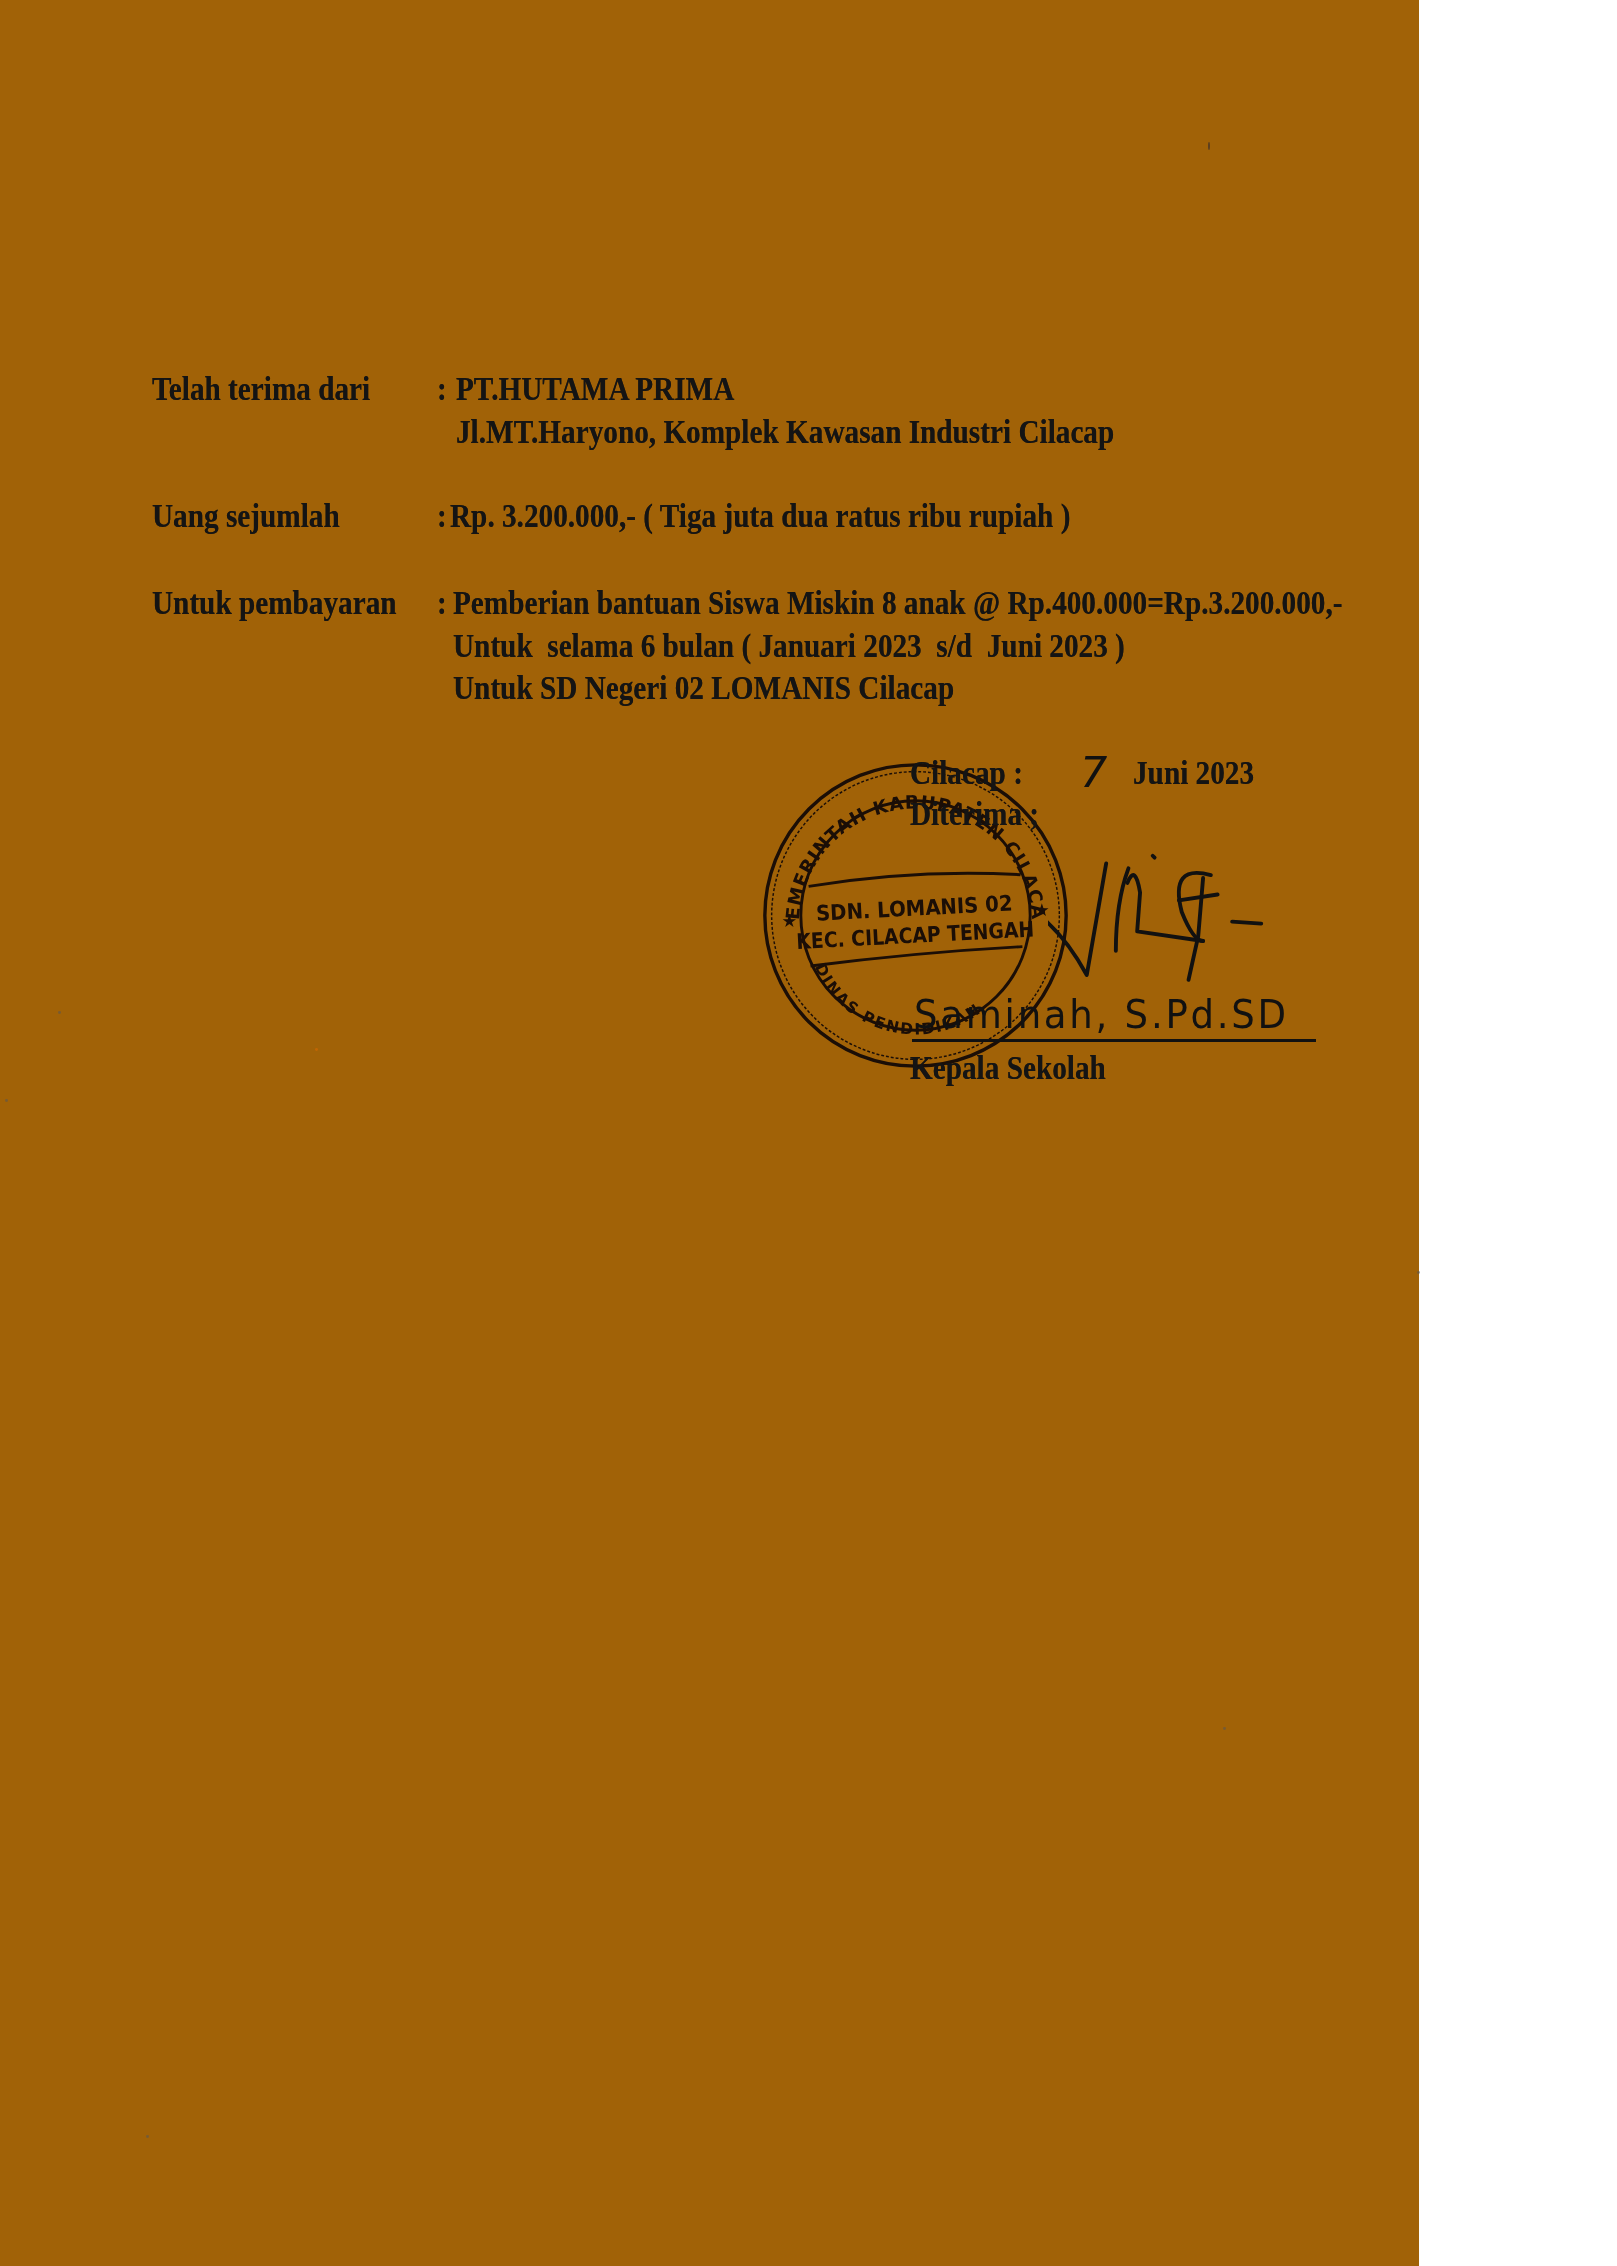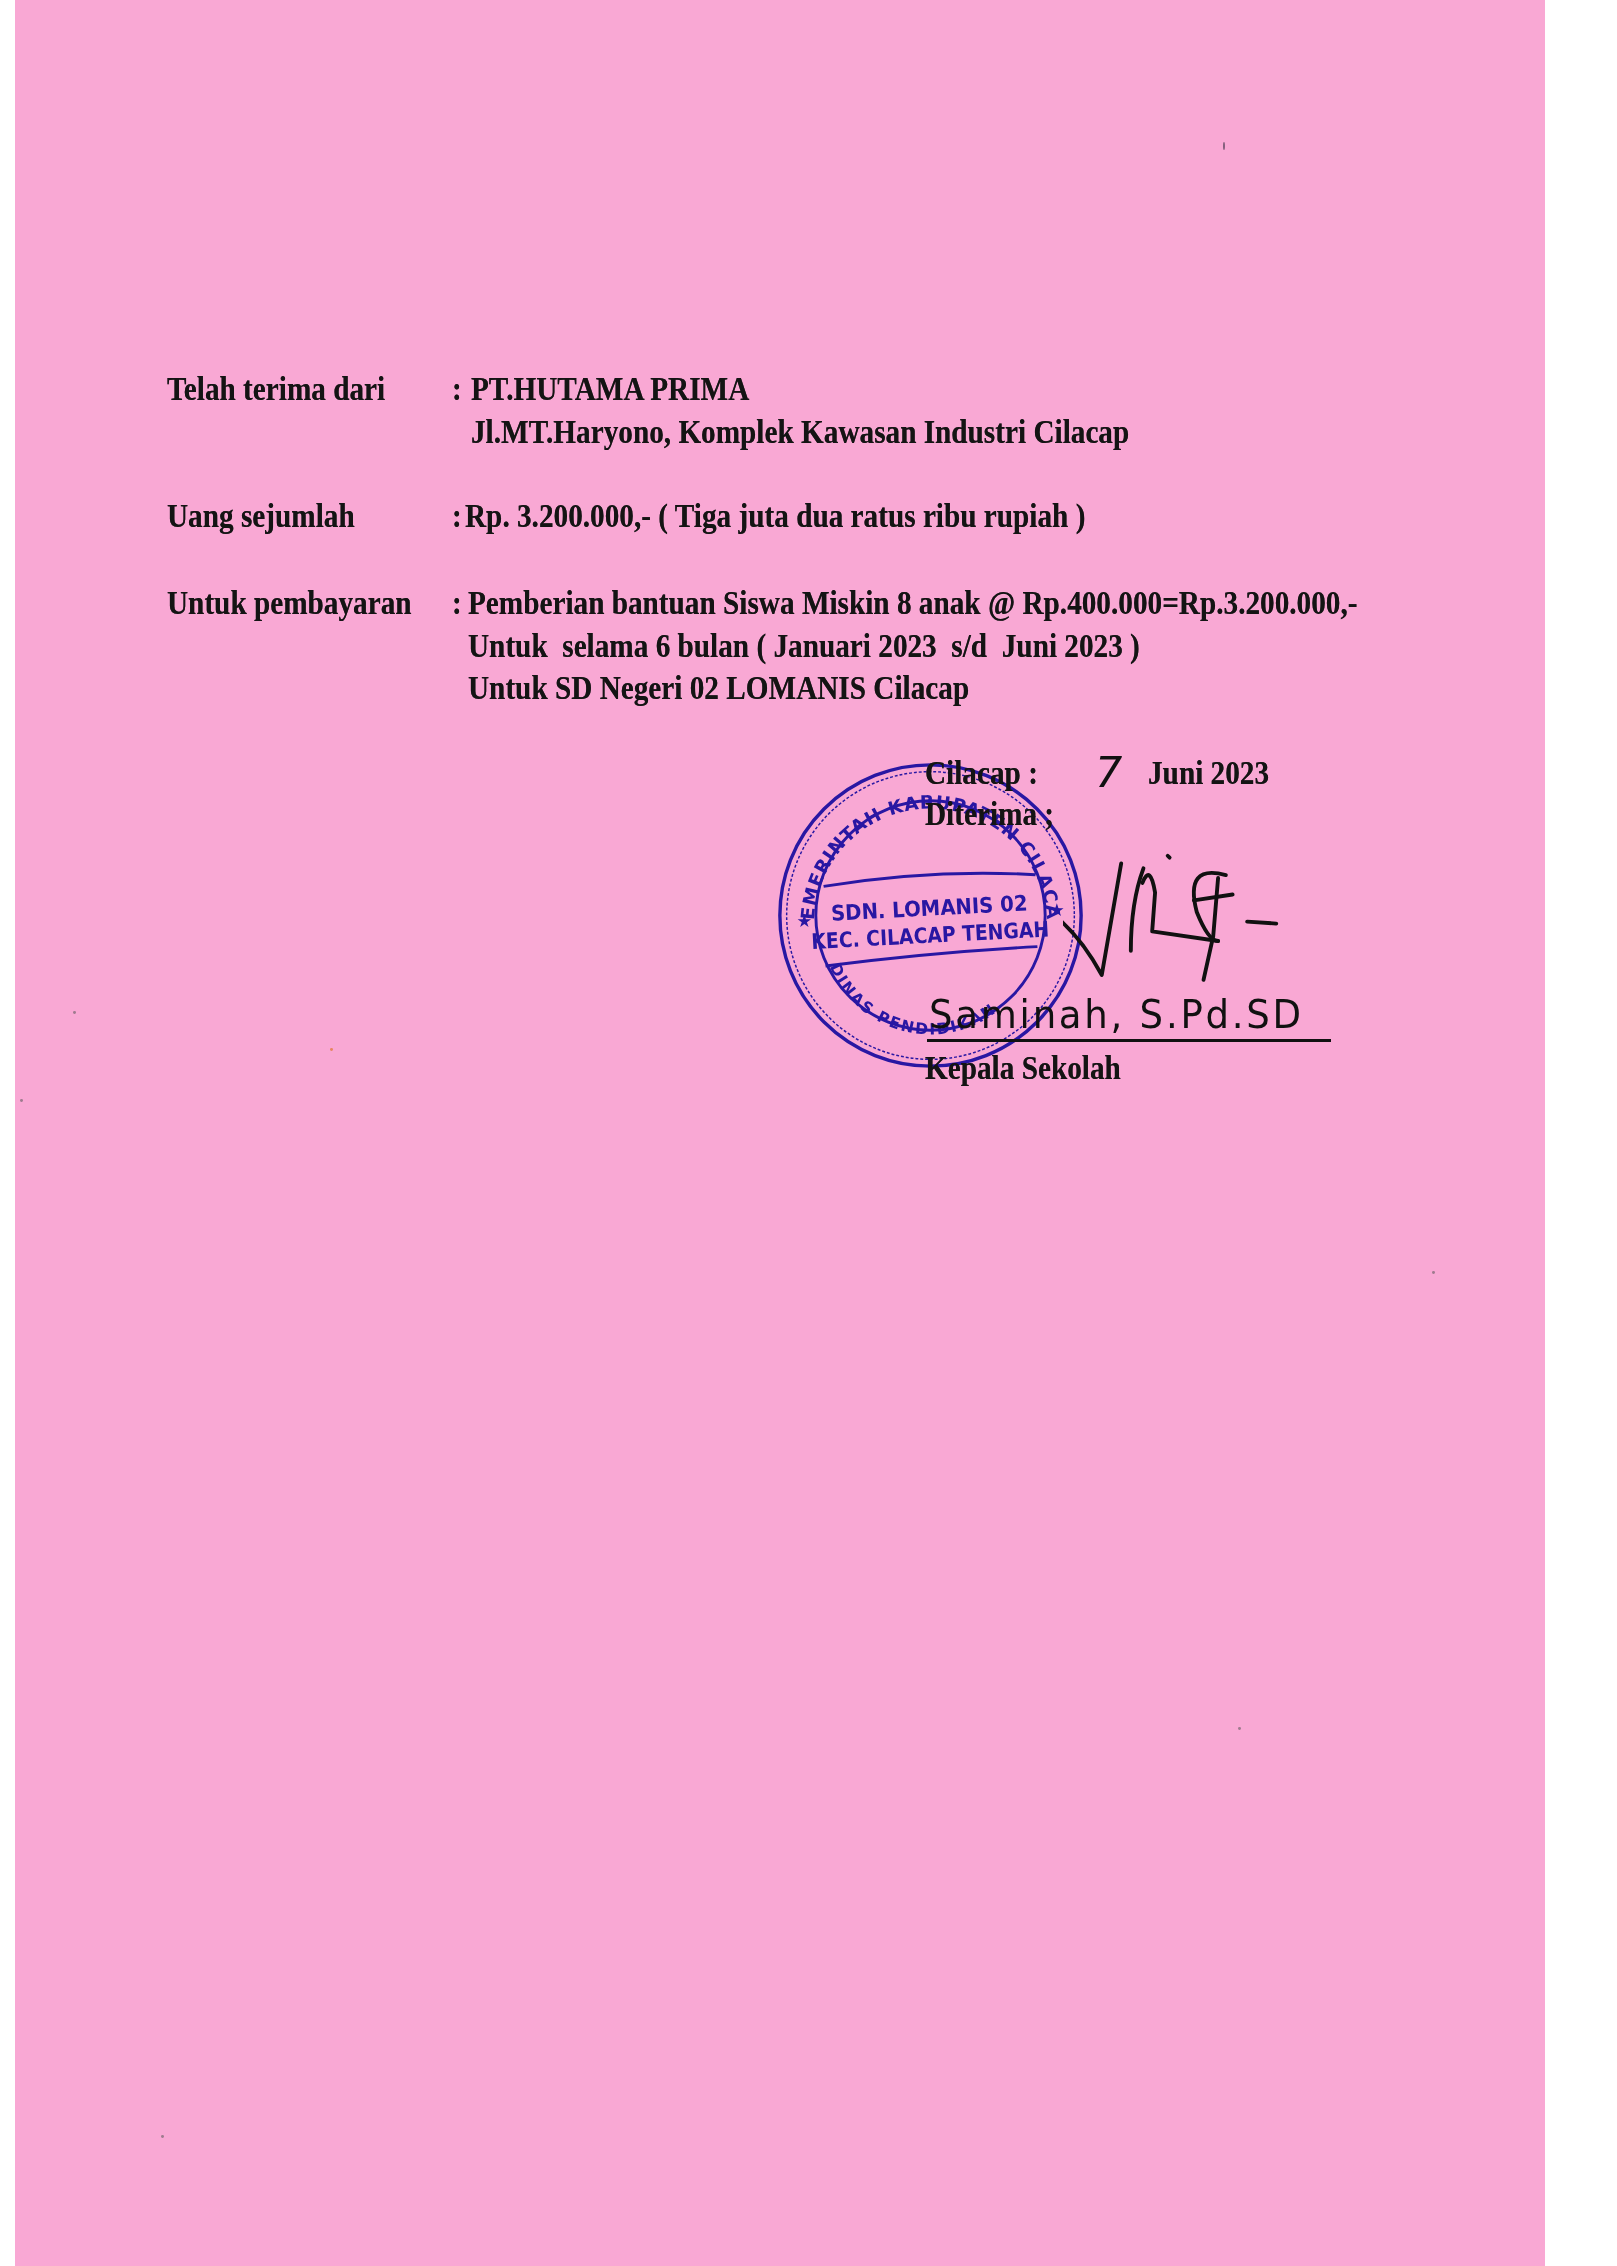--- a/index.html
+++ b/index.html
@@ -10,24 +10,24 @@
   body {
     width: 1618px;
     height: 2267px;
     position: relative;
     overflow: hidden;
     font-family: "Liberation Serif", "DejaVu Serif", serif;
     color: #141414;
   }
   .page {
     position: absolute;
-    left: 15px; top: 0;
-    width: 1530px;
+    left: 0; top: 0;
+    width: 1419px;
     height: 2267px;
-    background: #f9a8d4;
+    background: #a16207;
   }
   .line {
     position: absolute;
     font-weight: bold;
     font-size: 34px;
     line-height: 39px;
     white-space: pre;
     transform-origin: left top;
     transform: scaleX(0.86);
     color: #141414;

